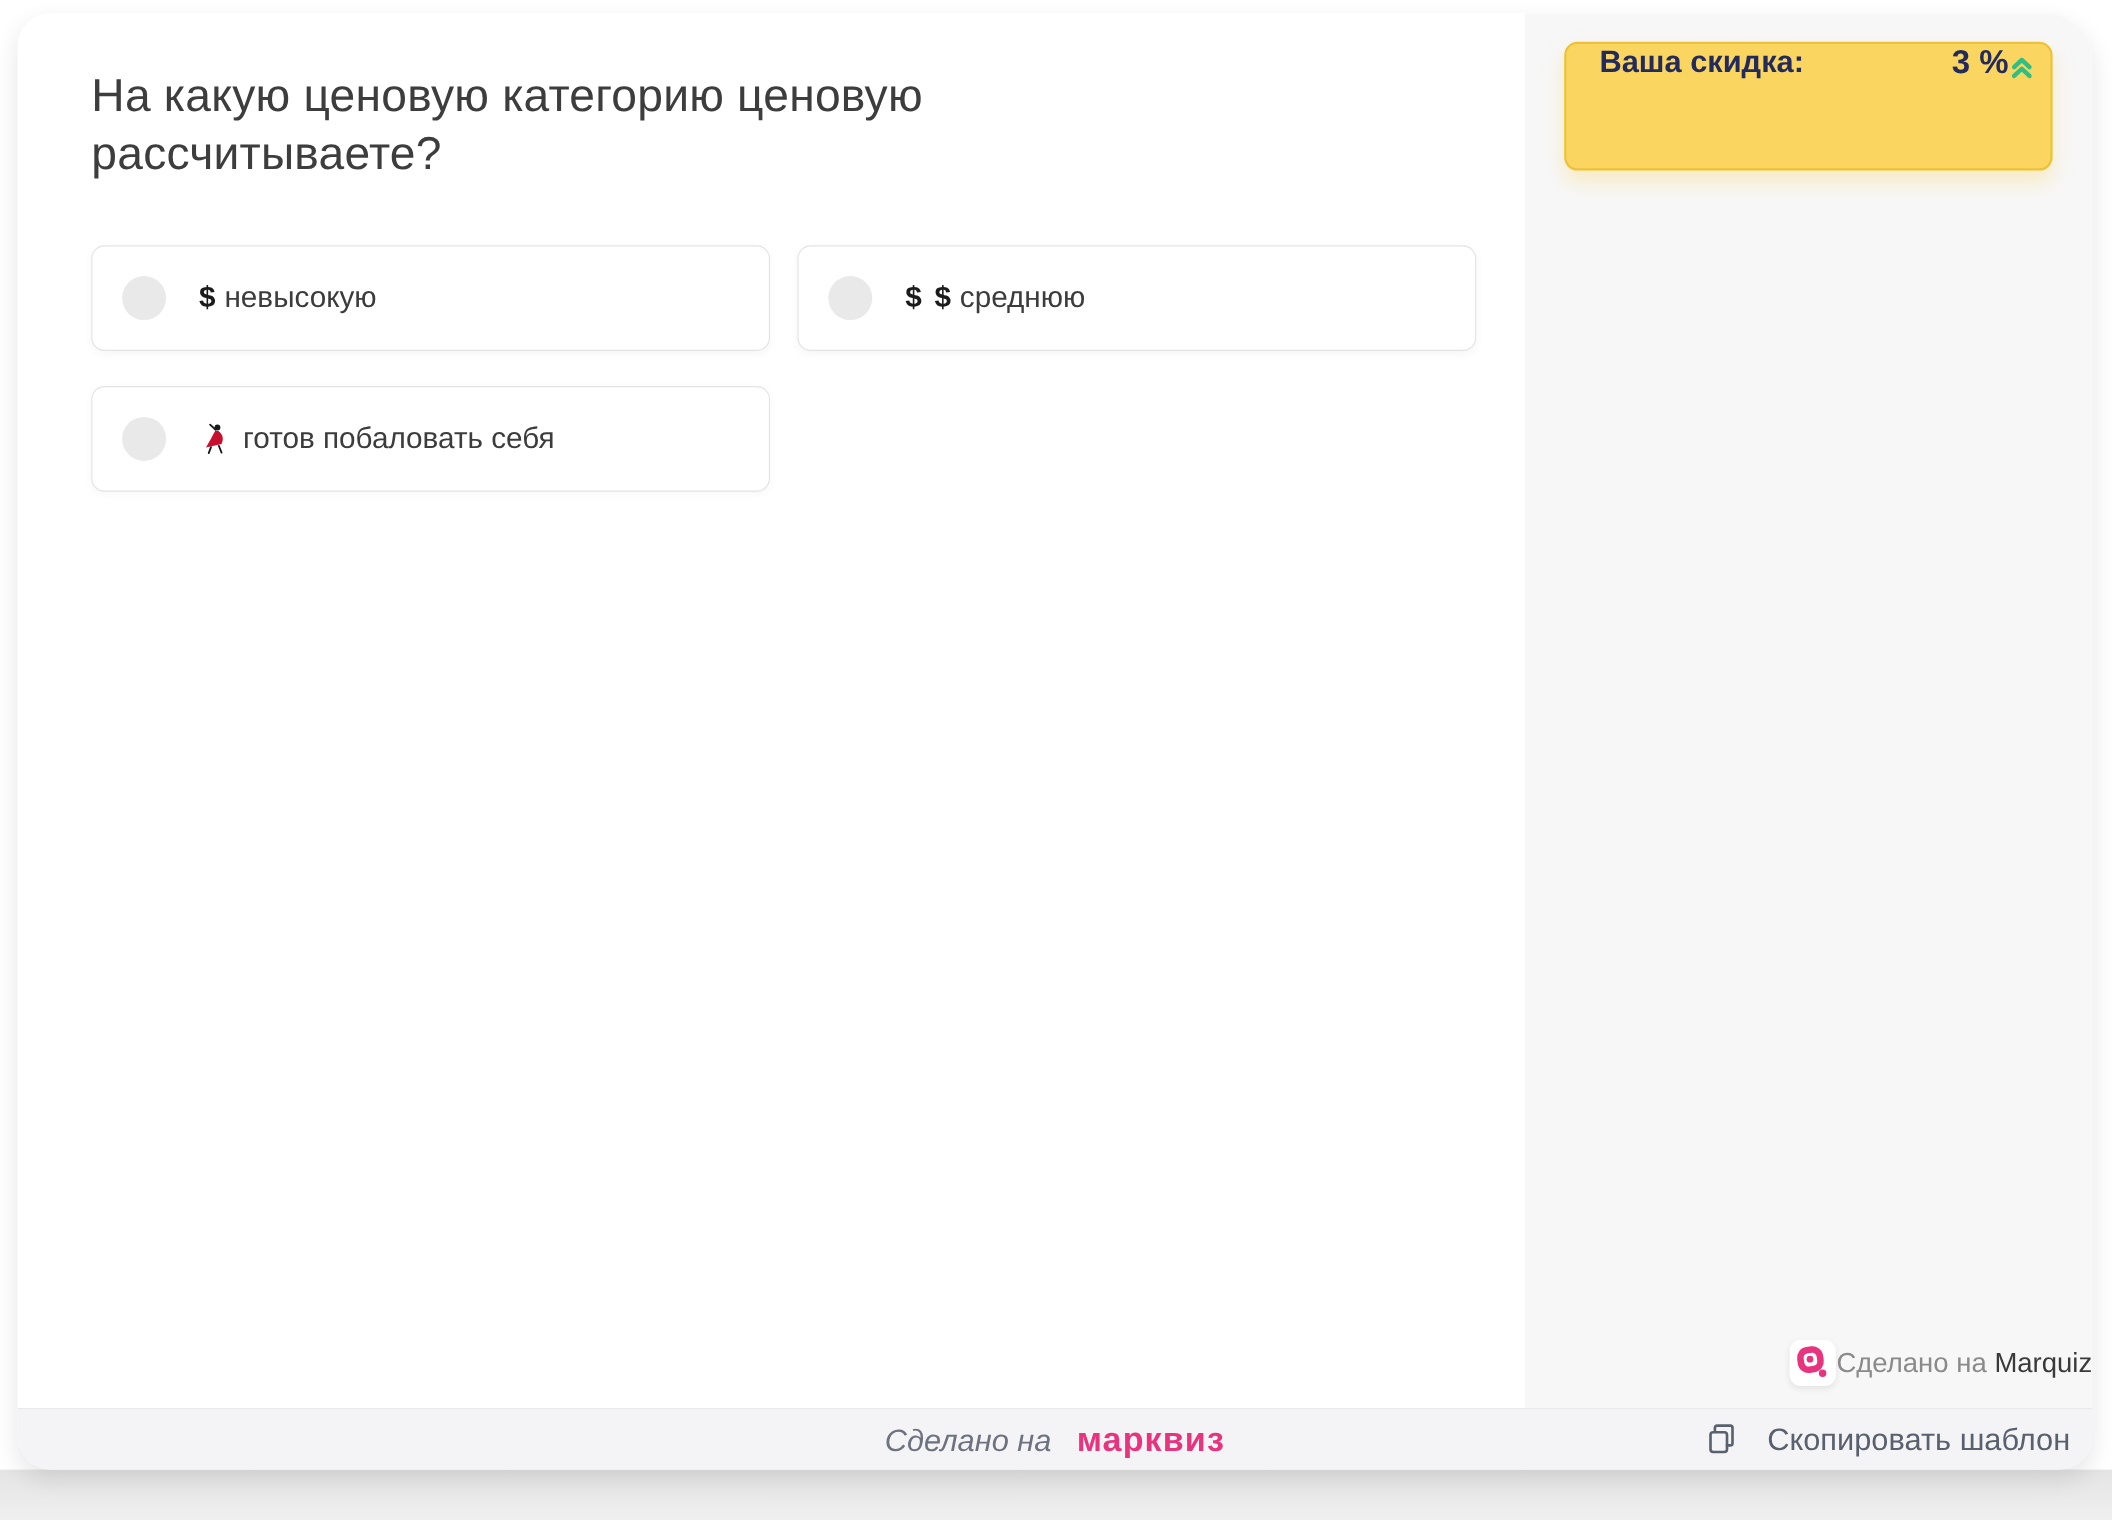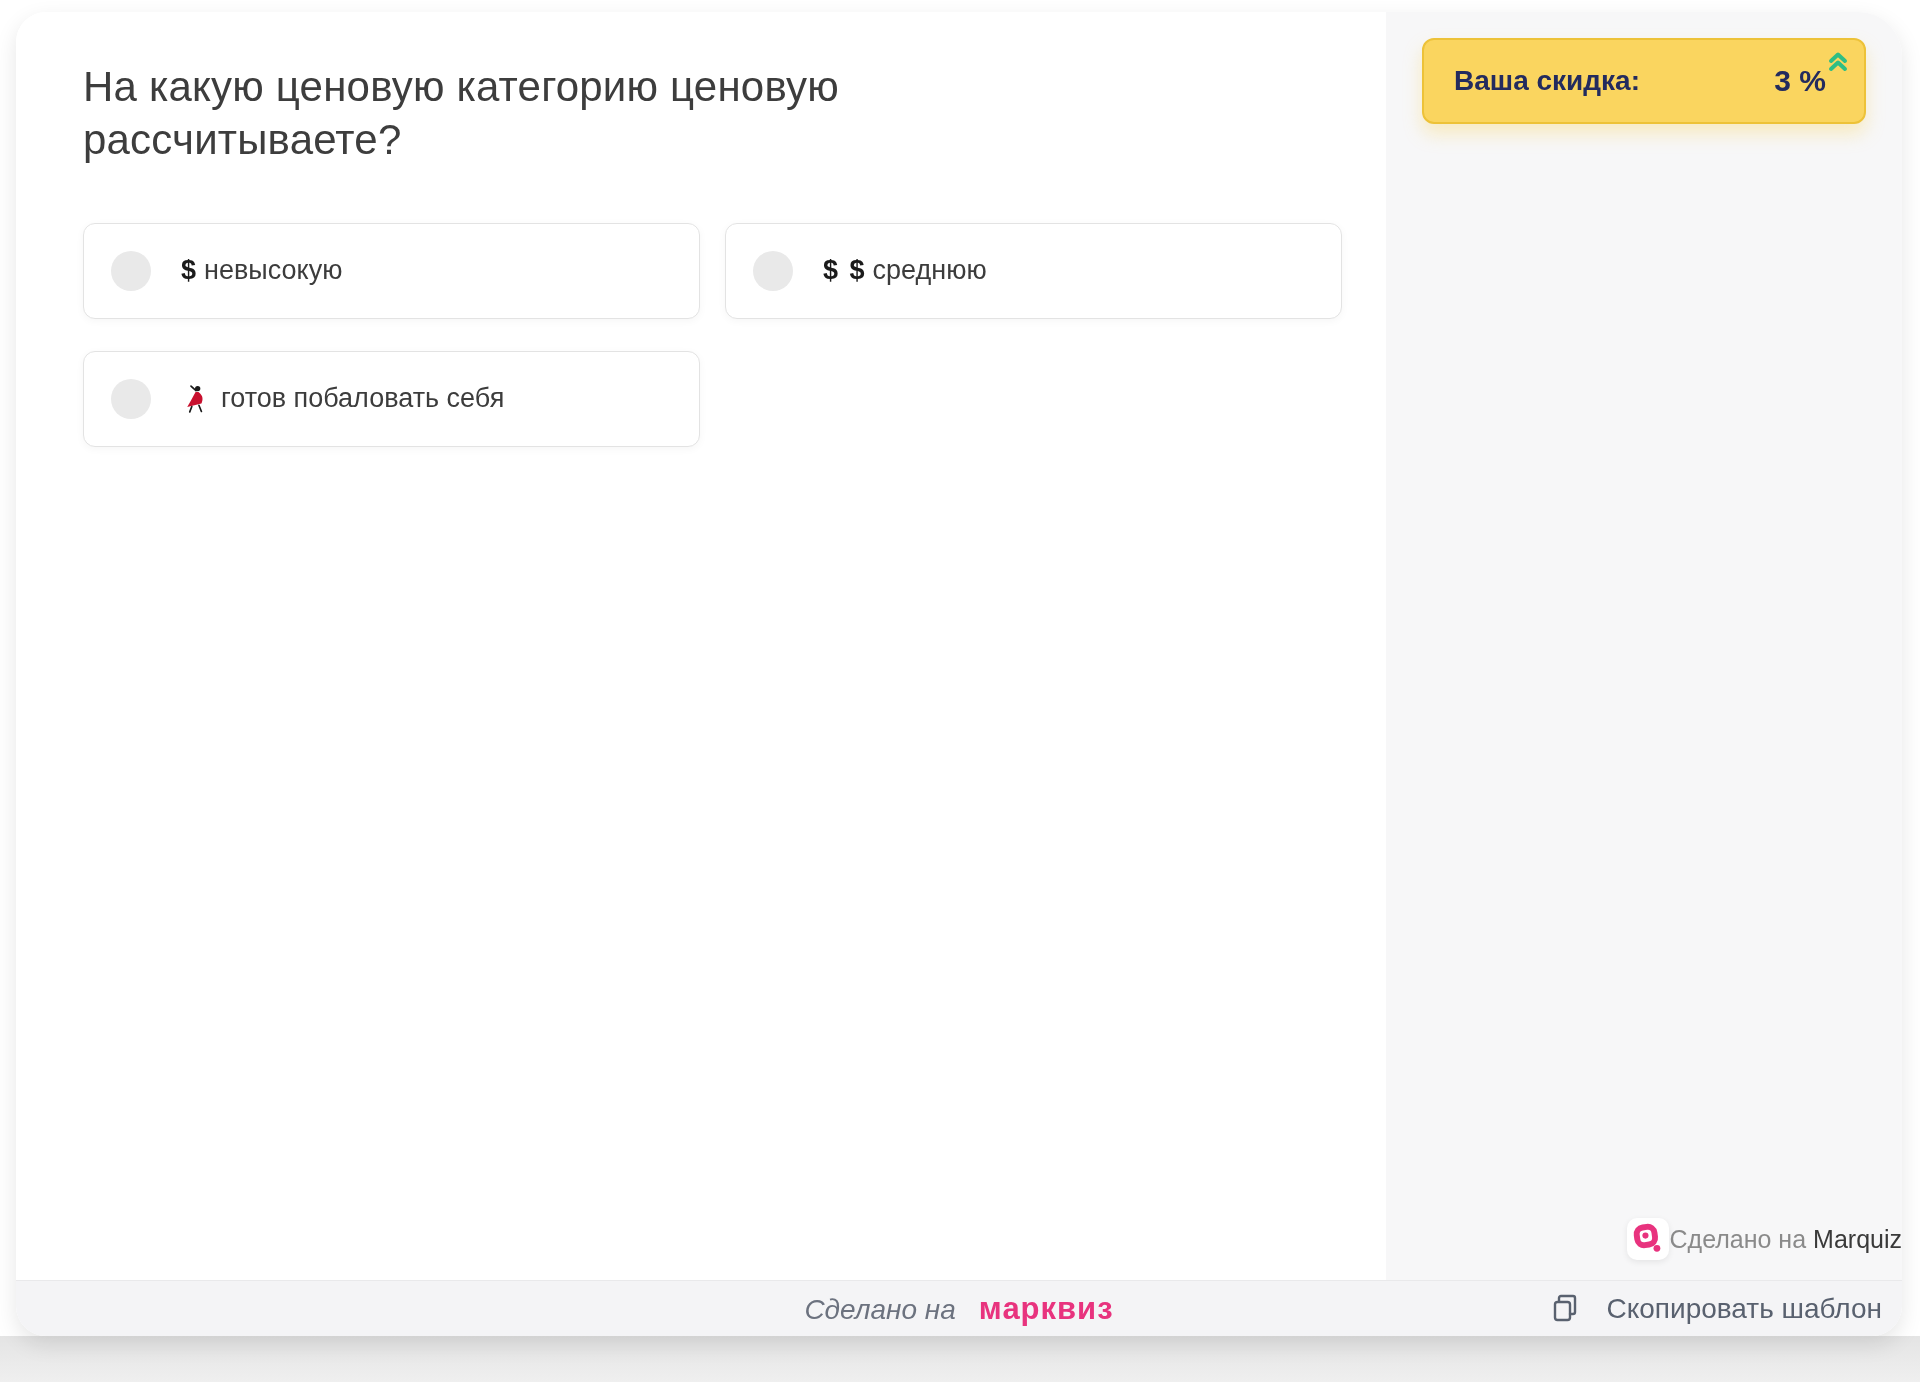--- a/index.html
+++ b/index.html
@@ -83,23 +83,23 @@
     display:flex;align-items:center;justify-content:center;gap:16px;
     color:#ffffff;font-size:30px;font-family:inherit;
     box-shadow:0 12px 22px rgba(0,0,0,0.28);
   }
   
   .sidebar{
     width:516px;flex:0 0 516px;background:#f7f7f8;position:relative;
     padding:26px 36px 0 36px;
   }
   .discount-box{
-    position:relative;height:86px;border-radius:12px;
+    position:relative;height:117px;border-radius:12px;
     background:var(--discount-bg);border:2px solid var(--discount-border);
-    display:flex;align-items:center;justify-content:space-between;
+    display:flex;justify-content:space-between;
     padding:0 38px 0 30px;
     box-shadow:0 10px 18px rgba(250,213,95,0.35);
   }
   .discount-label{font-size:28px;font-weight:700;color:var(--discount-text);}
   .discount-value{font-size:30px;font-weight:700;color:var(--discount-text);}
   .chevrons{position:absolute;top:8px;right:12px;width:28px;height:28px;}
   .made-on-badge{
     position:absolute;left:0;right:0;bottom:20px;
     display:flex;align-items:center;justify-content:flex-end;gap:1px;cursor:pointer;
   }

